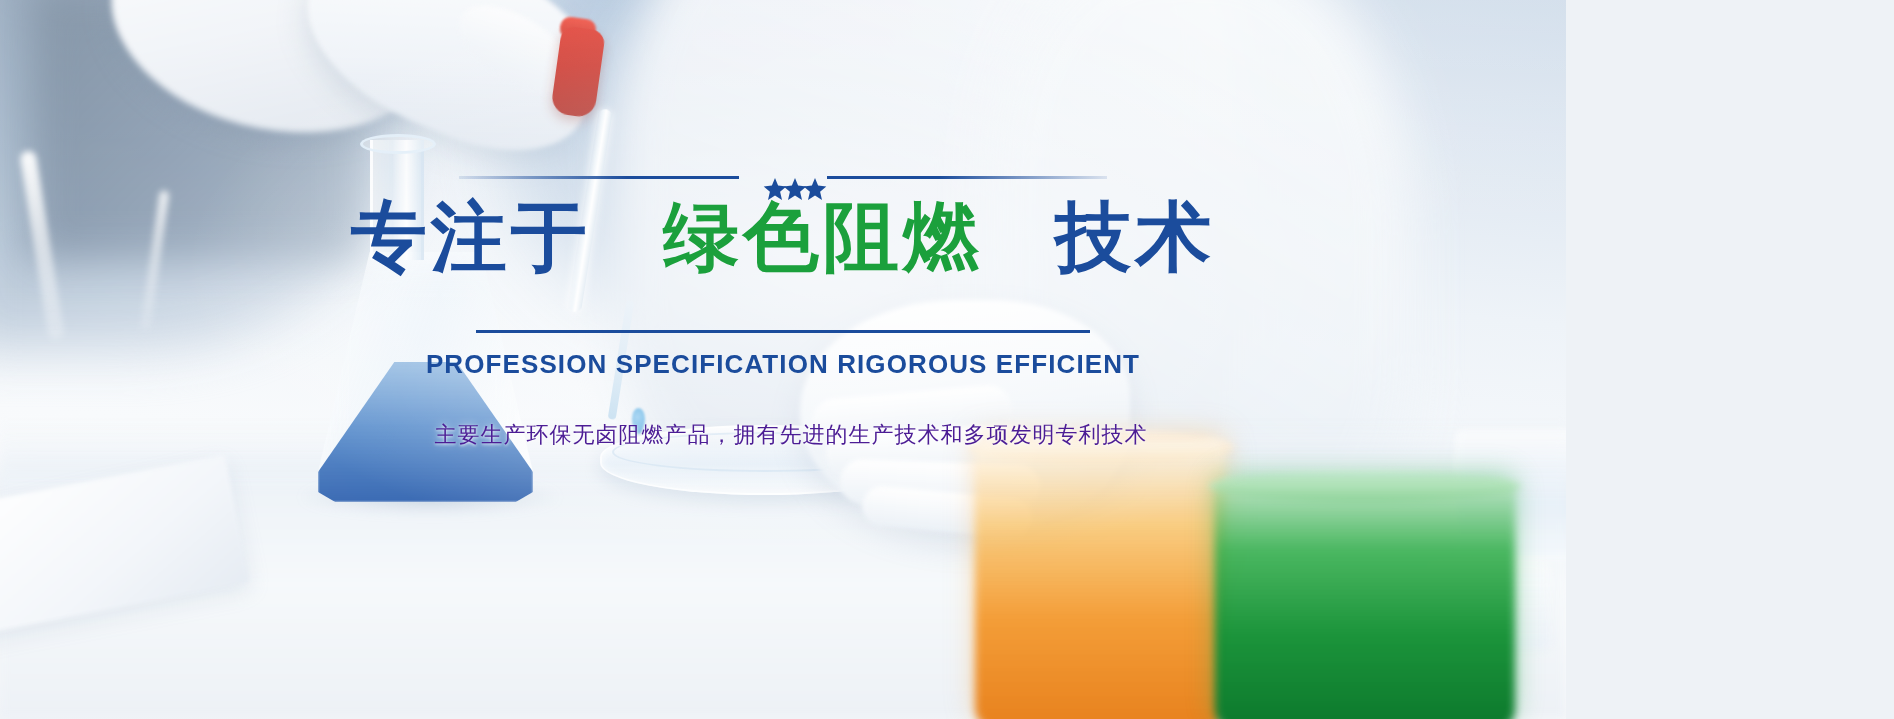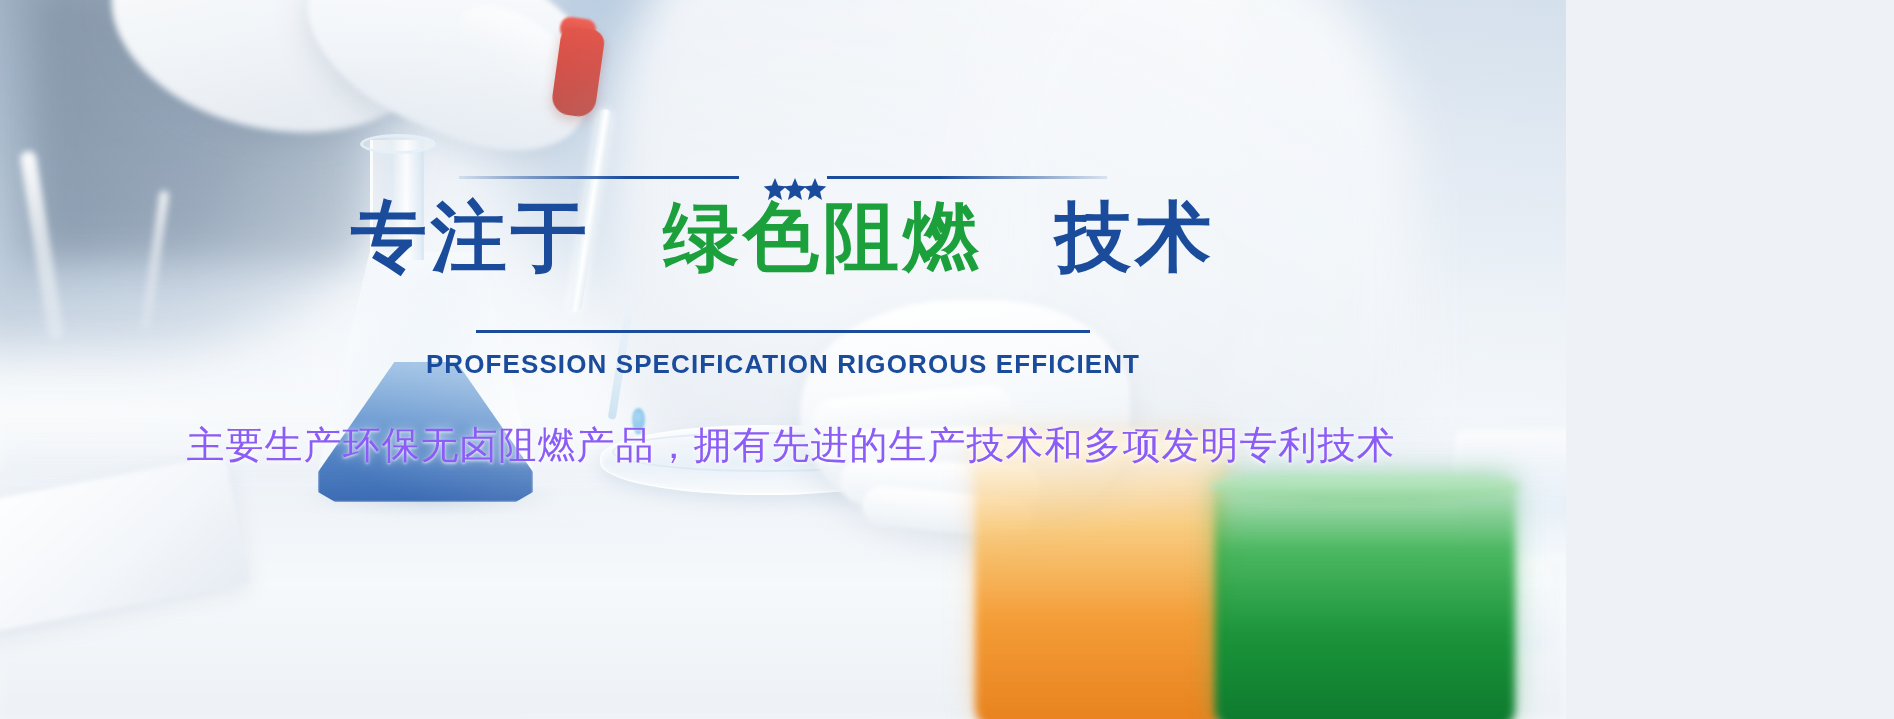--- a/index.html
+++ b/index.html
@@ -279,21 +279,21 @@
   }
 
   .subtitle {
     position:absolute; top:349px; left:0; right:0;
     font-size:26px; font-weight:bold; color:#1b4c9c;
     letter-spacing:1.1px; white-space:nowrap;
   }
 
   .desc {
     position:absolute; top:420px; left:16px; right:0;
-    font-size:38px; color:#8b5cf6; font-weight:500;
+    font-size:22px; color:#4c1d95; font-weight:500;
     letter-spacing:1px; white-space:nowrap;
     text-shadow:0 1px 3px rgba(255,255,255,.85), 0 0 10px rgba(255,255,255,.75);
   }
 </style>
 </head>
 <body>
 
 <div id="banner">
 
   <div class="bg bg-base">

